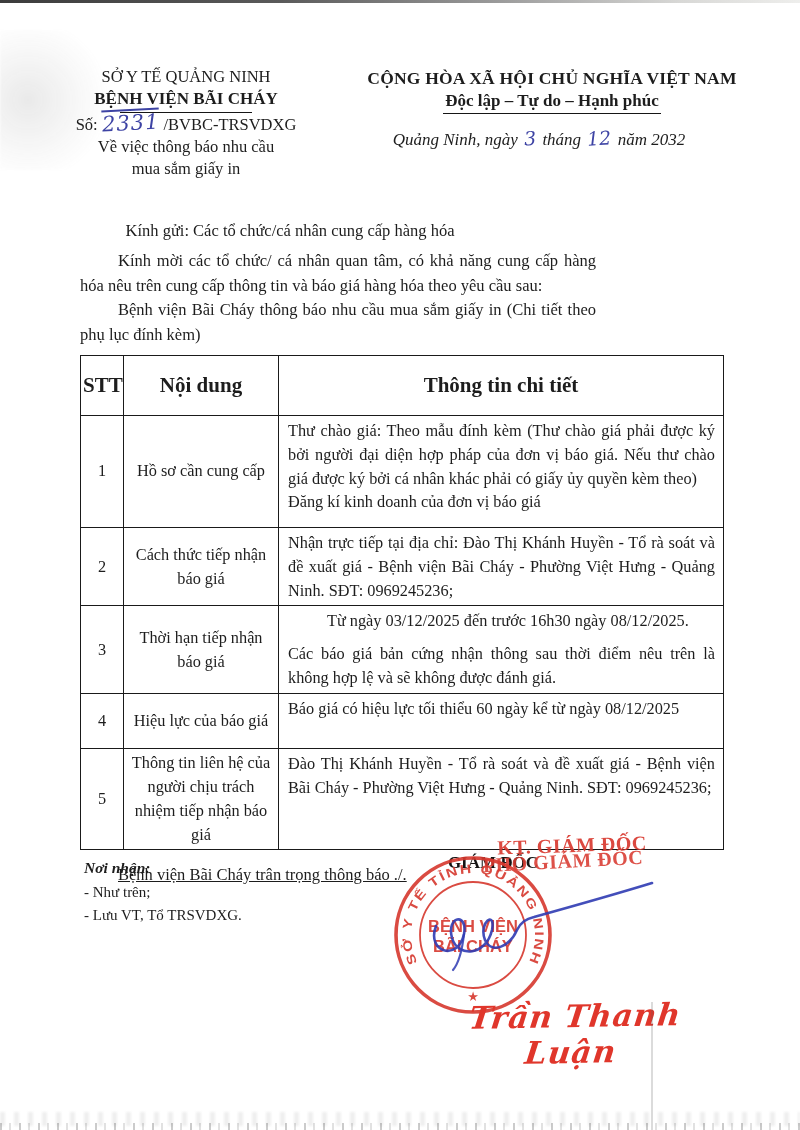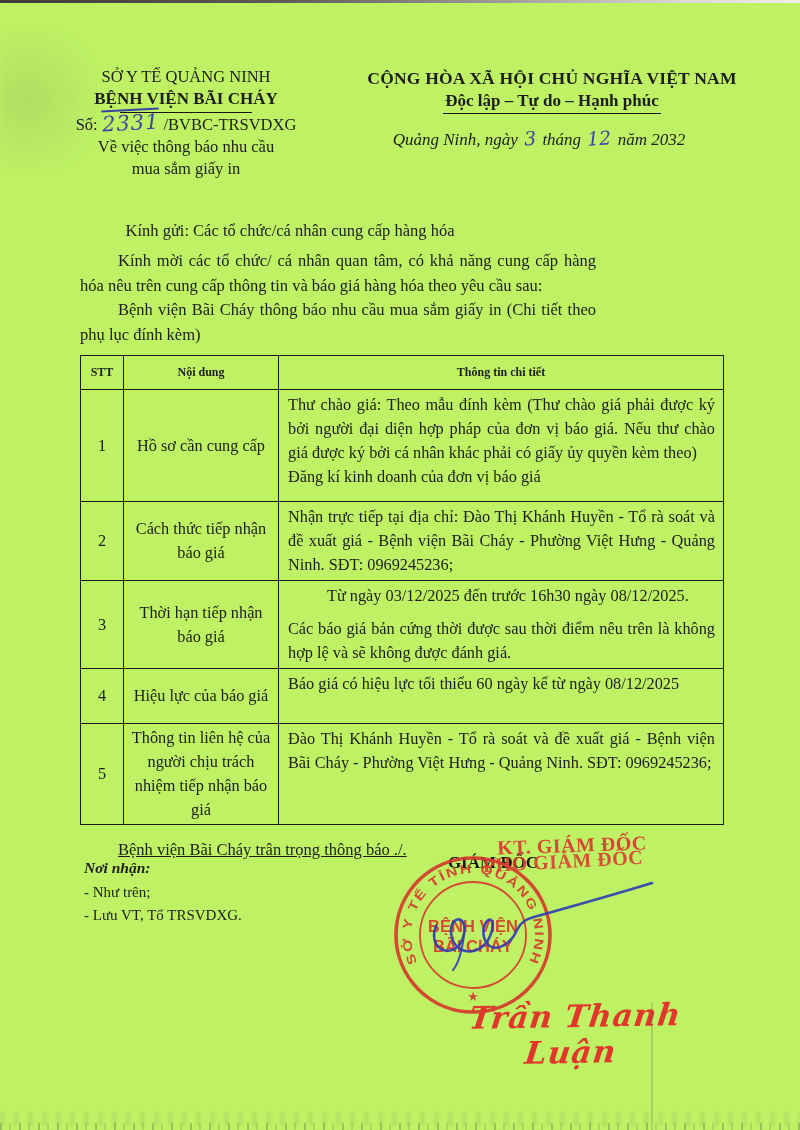--- a/index.html
+++ b/index.html
@@ -1,19 +1,19 @@
 <!DOCTYPE html>
 <html><head>
 <meta charset="utf-8">
 <style>
   * { margin:0; padding:0; box-sizing:border-box; }
   html,body { background:#e9e9e7; }
   .page {
     position:relative; width:800px; height:1130px; margin:0 auto;
-    background:#bef264; overflow:hidden; color:#1d1d1d;
+    background:#ffffff; overflow:hidden; color:#1d1d1d;
     font-family:"Liberation Serif","DejaVu Serif",serif;
   }
   
   .scan-top-edge { position:absolute; top:0; left:0; width:100%; height:3px;
     background:linear-gradient(to right,#3c3c3c 0%,#5a5a5a 35%,#9a9a9a 62%,#d8d8d6 85%,#eeeeec 100%); }
   .scan-speckle-tl { position:absolute; top:30px; left:0; width:120px; height:140px;
     background:radial-gradient(circle at 28px 70px, rgba(80,80,80,.12), rgba(120,120,120,.05) 45%, transparent 70%);
     filter:blur(1px); }
   .scan-bottom-band { position:absolute; bottom:0; left:0; width:100%; height:7px;
     background:repeating-linear-gradient(90deg, rgba(70,70,70,.28) 0 2px, transparent 2px 9px, rgba(90,90,90,.18) 9px 11px, transparent 11px 19px);
@@ -38,21 +38,21 @@
   .date-line { font-size:17px; font-style:italic; margin-top:13px; padding-right:26px; }
   .hand-date { font-size:19px; margin:0 2px; transform:rotate(-4deg); }
 
   
   .body-block { position:absolute; top:219px; left:80px; width:516px; font-size:16.5px; line-height:1.5; }
   .salutation { text-align:center; position:relative; left:-48px; margin-bottom:5px; }
   .para { text-align:justify; text-indent:38px; }
 
   table.doc-table { border-collapse:collapse; width:643px; margin-top:7px; table-layout:fixed; }
   .doc-table td, .doc-table th { border:1.6px solid #1a1a1a; font-size:16.3px; line-height:1.47; }
-  .doc-table th { font-size:12px; padding:8px 2px; }
+  .doc-table th { font-size:21px; padding:14px 2px; }
   .col-stt  { width:43px; }
   .col-nd   { width:155px; }
   .col-ct   { width:445px; }
   .cell-stt { text-align:center; vertical-align:middle; }
   .cell-nd  { text-align:center; vertical-align:middle; padding:2px 3px; }
   .cell-ct  { vertical-align:top; text-align:justify; padding:3px 8px 3px 9px; }
   .cell-ct p { margin:0; }
   .cell-ct p.gap { margin-bottom:9px;margin-left:39px; }
 
   .closing { margin-top:13px; text-indent:38px;text-decoration:underline; }
@@ -136,21 +136,21 @@
         <td class="cell-nd">Cách thức tiếp nhận báo giá</td>
         <td class="cell-ct">
           <p>Nhận trực tiếp tại địa chỉ: Đào Thị Khánh Huyền - Tổ rà soát và đề xuất giá - Bệnh viện Bãi Cháy - Phường Việt Hưng - Quảng Ninh. SĐT: 0969245236;</p>
         </td>
       </tr>
       <tr style="height:82px;">
         <td class="cell-stt">3</td>
         <td class="cell-nd">Thời hạn tiếp nhận báo giá</td>
         <td class="cell-ct">
           <p class="gap">Từ ngày 03/12/2025 đến trước 16h30 ngày 08/12/2025.</p>
-          <p>Các báo giá bản cứng thời được sau thời điểm nêu trên là không hợp lệ và sẽ không được đánh giá.</p>
+          <p>Các báo giá bản cứng nhận thông sau thời điểm nêu trên là không hợp lệ và sẽ không được đánh giá.</p>
         </td>
       </tr>
       <tr style="height:55px;">
         <td class="cell-stt">4</td>
         <td class="cell-nd">Hiệu lực của báo giá</td>
         <td class="cell-ct">
           <p>Báo giá có hiệu lực tối thiểu 60 ngày kể từ ngày 08/12/2025</p>
         </td>
       </tr>
       <tr style="height:97px;">

